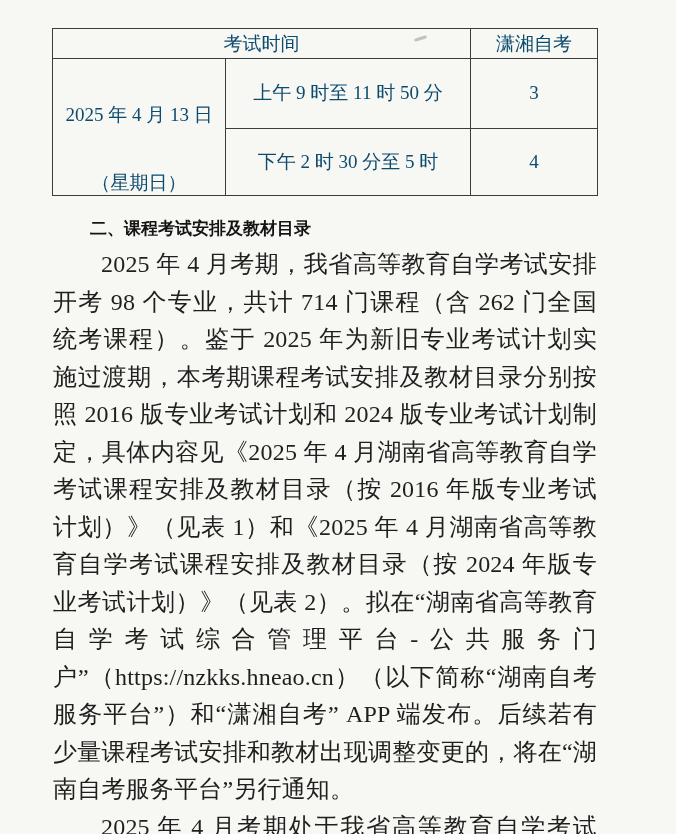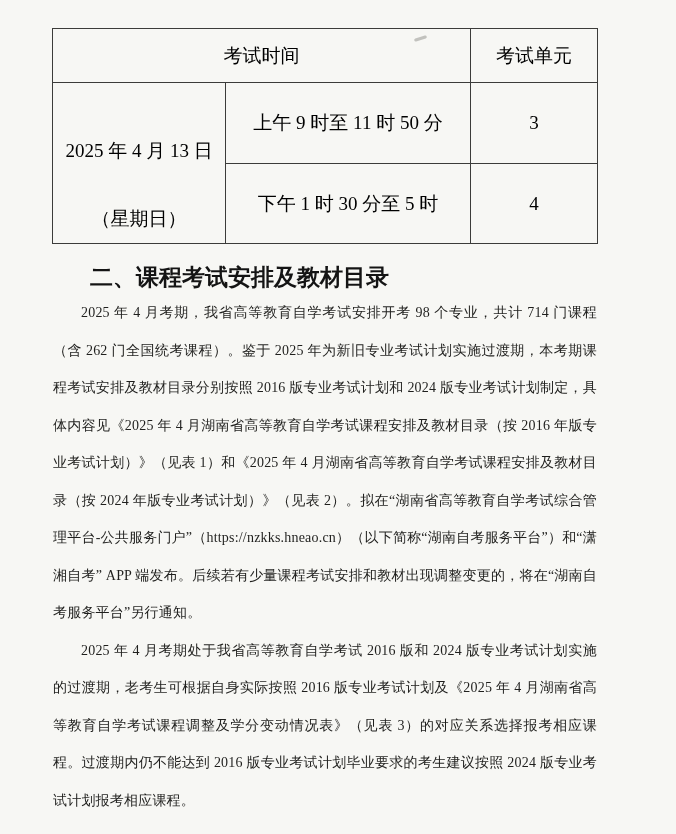--- a/index.html
+++ b/index.html
@@ -30,46 +30,46 @@
     background: transparent;
   }
   table.schedule col.c1 { width: 173px; }
   table.schedule col.c2 { width: 245px; }
   table.schedule col.c3 { width: 127px; }
   table.schedule th, table.schedule td {
     border: 1.5px solid #3c3c3a;
     font-family: "Liberation Serif", serif;
     font-weight: normal;
     font-size: 19px;
-    color: #000000;
+    color: #0c4a6e;
     text-align: center;
     vertical-align: middle;
-    padding: 12px;
+    padding: 0;
   }
   tr.hdr th { height: 29px; }
   tr.r1 td { height: 31px; }
   tr.r2 td { height: 30px; }
   td.date div { line-height: 24px; margin-top: 44px; }
 
   
   .content {
     padding: 0 79px 0 53px;
   }
   h2 {
     font-family: "Liberation Sans", sans-serif;
-    font-size: 23px;
+    font-size: 17px;
     font-weight: bold;
     color: #141414;
     line-height: 24px;
     margin: 21px 0 5px 37px;
   }
   h2.second { margin-top: 7px; }
   p.body-para {
     margin: 0;
-    font-size: 14px;
+    font-size: 24px;
     line-height: 37.5px;
     text-align: justify;
     text-indent: 2em;
     color: #1f1f1d;
     letter-spacing: 0.2px;
   }
 </style>
 </head>
 <body>
 
@@ -79,32 +79,32 @@
 
   <table class="schedule">
     <colgroup>
         <col class="c1">
         <col class="c2">
         <col class="c3">
       </colgroup>
     <tbody>
       <tr class="hdr">
         <th colspan="2">考试时间</th>
-        <th>考试单元</th>
+        <th>潇湘自考</th>
       </tr>
       <tr class="r1">
         <td rowspan="2" class="date">
           <div>2025 年 4 月 13 日</div>
           <div>（星期日）</div>
         </td>
         <td>上午 9 时至 11 时 50 分</td>
         <td class="unit">3</td>
       </tr>
       <tr class="r2">
-        <td>下午 1 时 30 分至 5 时</td>
+        <td>下午 2 时 30 分至 5 时</td>
         <td class="unit">4</td>
       </tr>
     </tbody>
   </table>
 
   <div class="content">
     <h2 class="first">二、课程考试安排及教材目录</h2>
     <p class="body-para">2025 年 4 月考期，我省高等教育自学考试安排开考 98 个专业，共计 714 门课程（含 262 门全国统考课程）。鉴于 2025 年为新旧专业考试计划实施过渡期，本考期课程考试安排及教材目录分别按照 2016 版专业考试计划和 2024 版专业考试计划制定，具体内容见《2025 年 4 月湖南省高等教育自学考试课程安排及教材目录（按 2016 年版专业考试计划）》（见表 1）和《2025 年 4 月湖南省高等教育自学考试课程安排及教材目录（按 2024 年版专业考试计划）》（见表 2）。拟在“湖南省高等教育自学考试综合管理平台-公共服务门户”（https://nzkks.hneao.cn）（以下简称“湖南自考服务平台”）和“潇湘自考” APP 端发布。后续若有少量课程考试安排和教材出现调整变更的，将在“湖南自考服务平台”另行通知。</p>
     <p class="body-para">2025 年 4 月考期处于我省高等教育自学考试 2016 版和 2024 版专业考试计划实施的过渡期，老考生可根据自身实际按照 2016 版专业考试计划及《2025 年 4 月湖南省高等教育自学考试课程调整及学分变动情况表》（见表 3）的对应关系选择报考相应课程。过渡期内仍不能达到 2016 版专业考试计划毕业要求的考生建议按照 2024 版专业考试计划报考相应课程。</p>
   </div>

